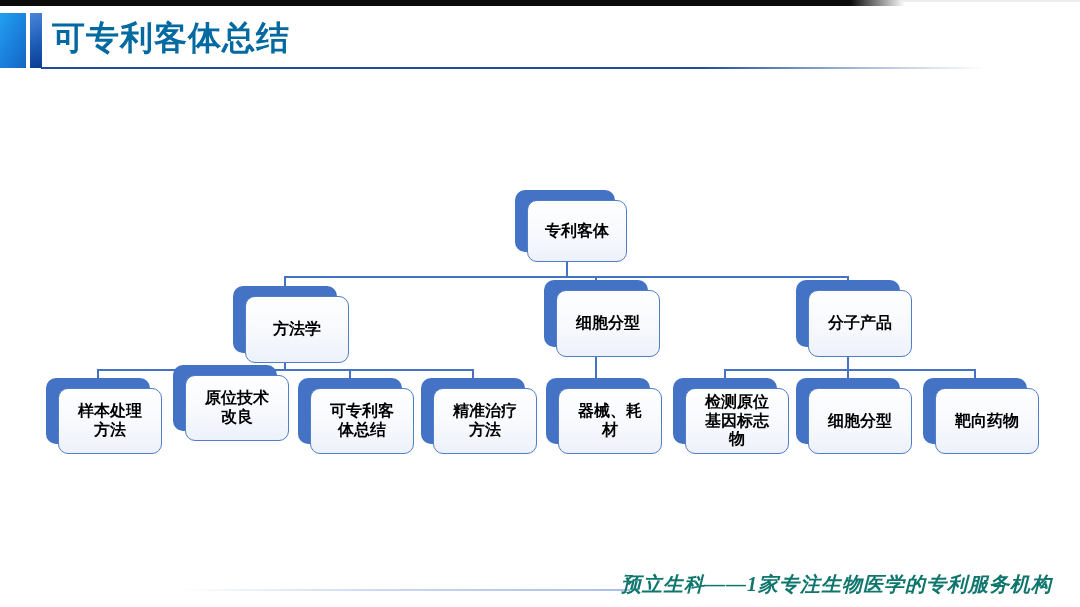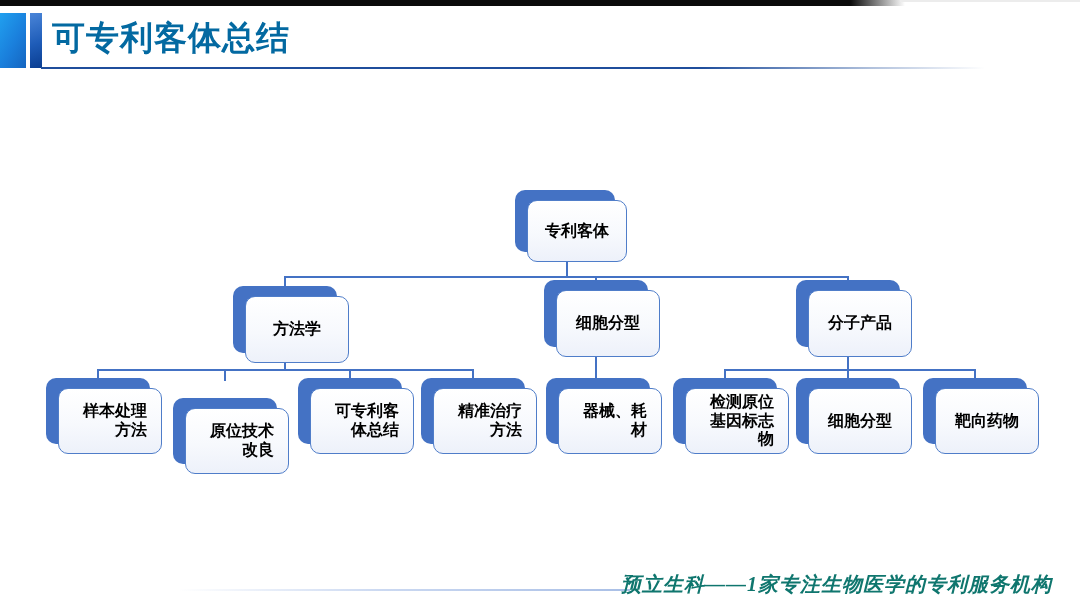--- a/index.html
+++ b/index.html
@@ -46,21 +46,21 @@
     width: 100%; height: 100%;
     background: #4472c4; border-radius: 10px;
   }
   .node-face {
     position: absolute; left: 0; top: 0;
     width: 100%; height: 100%;
     background: linear-gradient(180deg, #ffffff 0%, #f7f9fd 55%, #edf1fa 100%);
     border: 1.5px solid #4f7dc9; border-radius: 10px;
     box-sizing: border-box;
     display: flex; align-items: center; justify-content: center;
-    text-align: right;
+    text-align: center;
     padding: 2px 14px;
   }
   .node-face span {
     font-size: 16px; font-weight: 700; color: #000000; line-height: 1.18;
   }
 
   
   .conn { position: absolute; background: #4472c4; z-index: 1; }
   .conn.h { height: 1.5px; }
   .conn.v { width: 1.5px; }
@@ -135,21 +135,21 @@
       <span>分子产品</span>
     </div>
   </div>
 
   <div class="node" style="left:58px; top:388px; width:104px; height:66px;">
     <div class="node-back"></div>
     <div class="node-face">
       <span>样本处理方法</span>
     </div>
   </div>
-  <div class="node" style="left:185px; top:408px; width:104px; height:66px;">
+  <div class="node" style="left:185px; top:375px; width:104px; height:66px;">
     <div class="node-back"></div>
     <div class="node-face">
       <span>原位技术改良</span>
     </div>
   </div>
   <div class="node" style="left:310px; top:388px; width:104px; height:66px;">
     <div class="node-back"></div>
     <div class="node-face">
       <span>可专利客体总结</span>
     </div>

